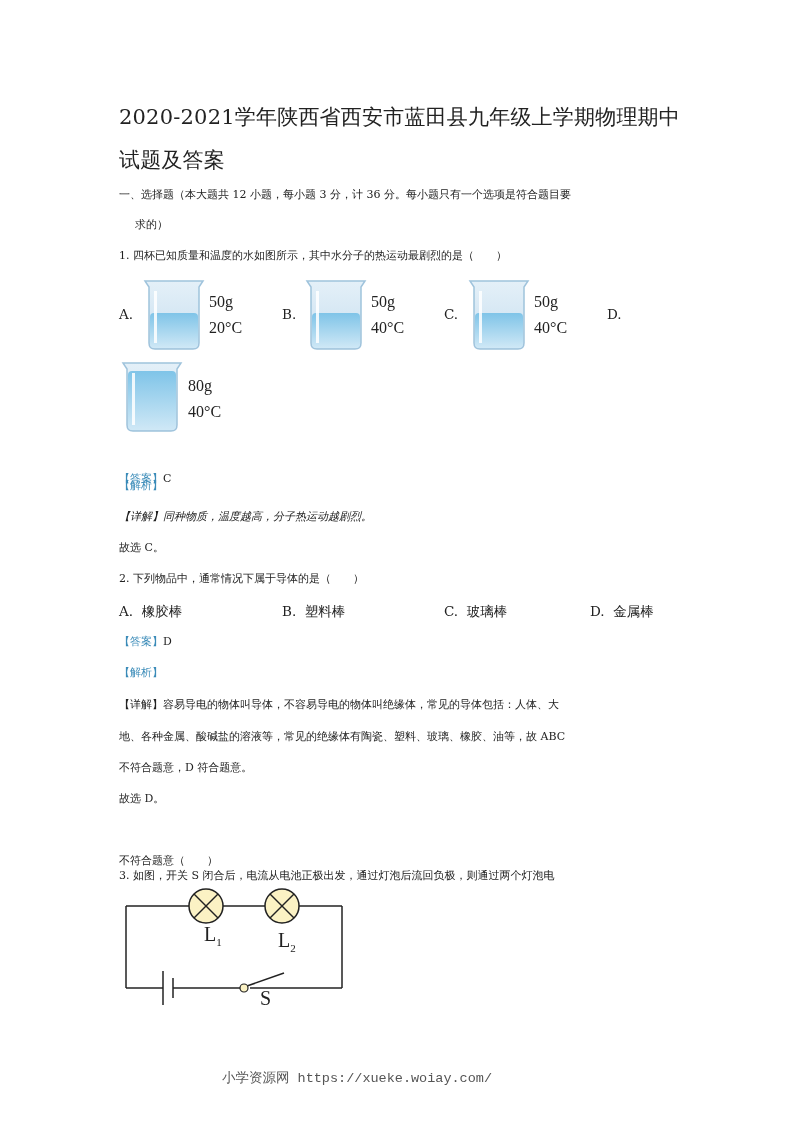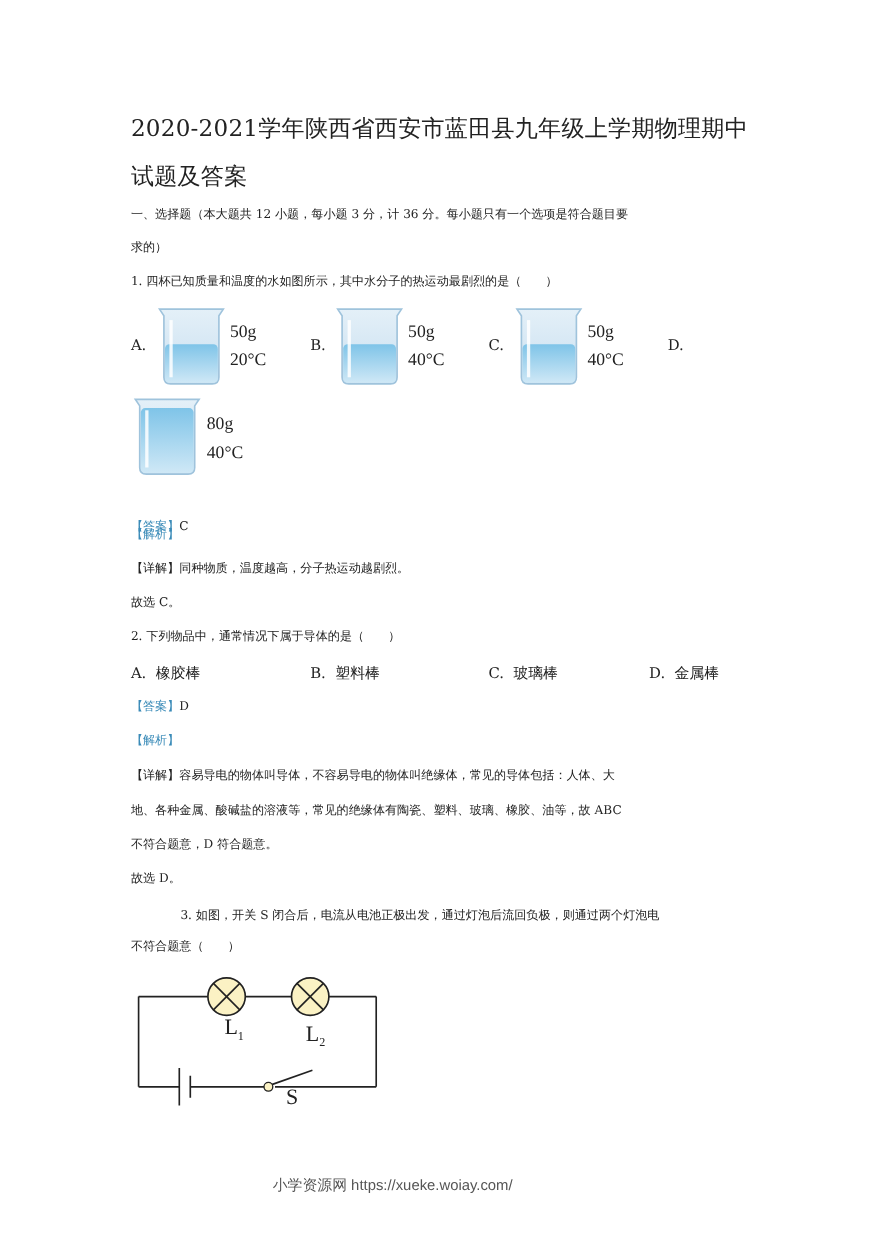--- a/index.html
+++ b/index.html
@@ -3,32 +3,32 @@
 <meta charset="utf-8">
 <style>
   html, body { margin: 0; padding: 0; background: #ffffff; }
   body { width: 793px; height: 1122px; position: relative; overflow: hidden;
          font-family: "DejaVu Serif", "Liberation Serif", serif; color: #222; }
   .abs { position: absolute; }
   .title { font-size: 21px; left: 119px; letter-spacing: 0.2px; white-space: nowrap; }
   .line { font-size: 11px; left: 119px; white-space: nowrap; }
   .tag { color: #3a8bb8; }
   .opt { font-size: 13.5px; white-space: nowrap; }
-  .footer { font-family: Liberation Sans, sans-serif; font-size: 13.5px; color: #555;
+  .footer { font-family: Liberation Mono, monospace; font-size: 13.5px; color: #555;
             left: 0; width: 714px; text-align: center; top: 1069px; }
   .beaker-label { font-size: 16px; font-family: "Liberation Serif", serif; line-height: 26px; }
 </style>
 </head>
 <body>
 
 <div class="abs title" style="top:103px;">2020-2021学年陕西省西安市蓝田县九年级上学期物理期中</div>
 <div class="abs title" style="top:146px;">试题及答案</div>
 
 <div class="abs line" style="top:187px;">一、选择题（本大题共 12 小题，每小题 3 分，计 36 分。每小题只有一个选项是符合题目要</div>
-<div class="abs line" style="top:217px;">求的）</div>
+<div class="abs line" style="top:217px;margin-left:16px;">求的）</div>
 
 <div class="abs line" style="top:248px;">1. 四杯已知质量和温度的水如图所示，其中水分子的热运动最剧烈的是（　　）</div>
 
 <svg width="0" height="0" style="position:absolute">
   <defs>
     <linearGradient id="glass" x1="0" y1="0" x2="0" y2="1">
       <stop offset="0" stop-color="#e4f0f8"></stop>
         <stop offset="1" stop-color="#c8dff0"></stop>
     </linearGradient>
     <linearGradient id="water" x1="0" y1="0" x2="0" y2="1">
@@ -87,21 +87,21 @@
 </div>
 <div class="abs beaker-label" style="left:188px; top:373px;">
   <div>80g</div>
   <div>40°C</div>
 </div>
 
 <div class="abs line" style="top:443px;margin-top:28px;">
   <span class="tag">【答案】</span><span>C</span>
 </div>
 <div class="abs line tag" style="top:478px;">【解析】</div>
-<div class="abs line" style="top:509px;">
+<div class="abs line" style="top:509px;font-style:italic;">
   <span>【详解】</span><span>同种物质，温度越高，分子热运动越剧烈。</span>
 </div>
 <div class="abs line" style="top:540px;">故选 C。</div>
 
 <div class="abs line" style="top:571px;">2. 下列物品中，通常情况下属于导体的是（　　）</div>
 <div class="abs opt" style="left:119px; top:603px;">
   <span>A.</span>&nbsp;&nbsp;<span>橡胶棒</span>
 </div>
 <div class="abs opt" style="left:282px; top:603px;">
   <span>B.</span>&nbsp;&nbsp;<span>塑料棒</span>
@@ -116,21 +116,21 @@
   <span class="tag">【答案】</span><span>D</span>
 </div>
 <div class="abs line tag" style="top:665px;">【解析】</div>
 <div class="abs line" style="top:697px;">
   <span>【详解】</span><span>容易导电的物体叫导体，不容易导电的物体叫绝缘体，常见的导体包括：人体、大</span>
 </div>
 <div class="abs line" style="top:729px;">地、各种金属、酸碱盐的溶液等，常见的绝缘体有陶瓷、塑料、玻璃、橡胶、油等，故 ABC</div>
 <div class="abs line" style="top:760px;">不符合题意，D 符合题意。</div>
 <div class="abs line" style="top:791px;">故选 D。</div>
 
-<div class="abs line" style="top:824px;margin-left:45px;">3. 如图，开关 S 闭合后，电流从电池正极出发，通过灯泡后流回负极，则通过两个灯泡电</div>
+<div class="abs line" style="top:868px;">3. 如图，开关 S 闭合后，电流从电池正极出发，通过灯泡后流回负极，则通过两个灯泡电</div>
 <div class="abs line" style="top:853px;">不符合题意（　　）</div>
 
 <div class="abs" style="left:120px; top:885px;text-decoration:underline;">
   <svg width="240" height="130" viewBox="0 0 240 130">
     <g stroke="#222" stroke-width="1.5" fill="none">
 
       <line x1="6" y1="21" x2="69" y2="21"></line>
       <line x1="103" y1="21" x2="145" y2="21"></line>
       <line x1="179" y1="21" x2="222" y2="21"></line>
 

